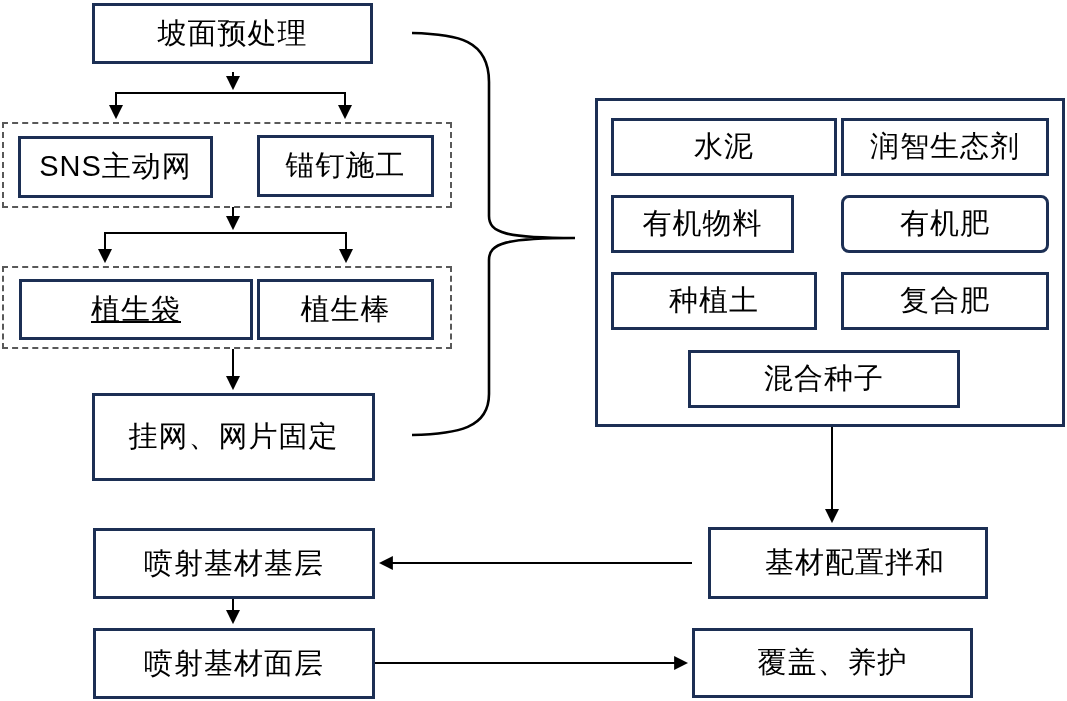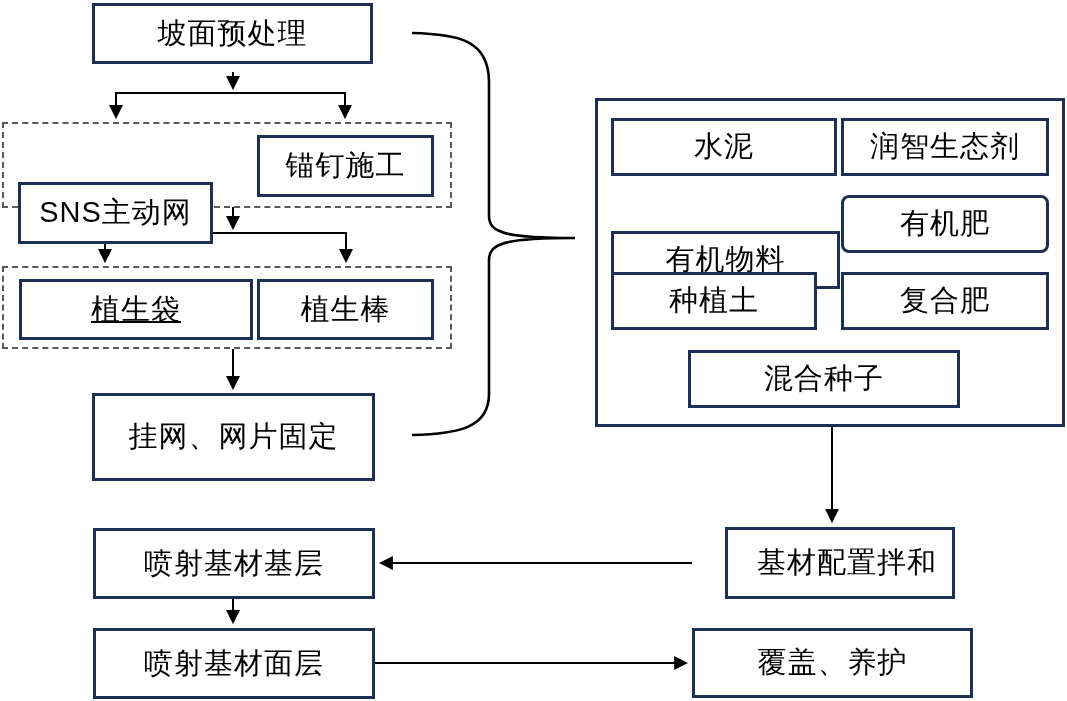--- a/index.html
+++ b/index.html
@@ -69,49 +69,49 @@
 
     <line x1="233" y1="599" x2="233" y2="622" stroke="#000" stroke-width="2" marker-end="url(#arrow)"></line>
 
     <line x1="375" y1="663" x2="686" y2="663" stroke="#000" stroke-width="2" marker-end="url(#arrow)"></line>
   </svg>
 
   <div class="box" style="left:92px;top:3px;width:281px;height:61px;">坡面预处理</div>
 
   <div class="dashed" style="left:2px;top:122px;width:450px;height:86px;"></div>
 
-  <div class="box" style="left:18px;top:136px;width:195px;height:62px;margin-top:46px;">SNS主动网</div>
+  <div class="box" style="left:18px;top:136px;width:195px;height:62px;">SNS主动网</div>
 
   <div class="box" style="left:257px;top:135px;width:177px;height:62px;">锚钉施工</div>
 
   <div class="dashed" style="left:2px;top:266px;width:450px;height:83px;"></div>
 
   <div class="box" style="left:19px;top:279px;width:234px;height:61px;text-decoration:underline;">植生袋</div>
 
   <div class="box" style="left:257px;top:279px;width:177px;height:61px;">植生棒</div>
 
   <div class="box" style="left:92px;top:393px;width:283px;height:88px;">挂网、网片固定</div>
 
   <div class="container-box" style="left:595px;top:98px;width:470px;height:329px;"></div>
 
   <div class="box" style="left:611px;top:118px;width:226px;height:58px;">水泥</div>
 
   <div class="box" style="left:841px;top:118px;width:208px;height:58px;">润智生态剂</div>
 
-  <div class="box" style="left:611px;top:195px;width:229px;height:58px;margin-top:36px;">有机物料</div>
+  <div class="box" style="left:611px;top:195px;width:183px;height:58px;">有机物料</div>
 
   <div class="box" style="left:841px;top:195px;width:208px;height:58px;border-radius:8px;">有机肥</div>
 
   <div class="box" style="left:611px;top:272px;width:206px;height:58px;">种植土</div>
 
   <div class="box" style="left:841px;top:272px;width:208px;height:58px;">复合肥</div>
 
   <div class="box" style="left:688px;top:350px;width:272px;height:58px;">混合种子</div>
 
-  <div class="box" style="left:725px;top:527px;width:230px;height:72px;padding-left:14px;">基材配置拌和</div>
+  <div class="box" style="left:708px;top:527px;width:280px;height:72px;padding-left:14px;">基材配置拌和</div>
 
   <div class="box" style="left:93px;top:528px;width:282px;height:71px;">喷射基材基层</div>
 
   <div class="box" style="left:93px;top:628px;width:282px;height:71px;">喷射基材面层</div>
 
   <div class="box" style="left:692px;top:628px;width:281px;height:70px;">覆盖、养护</div>
 
 </div>
 
 </body></html>

